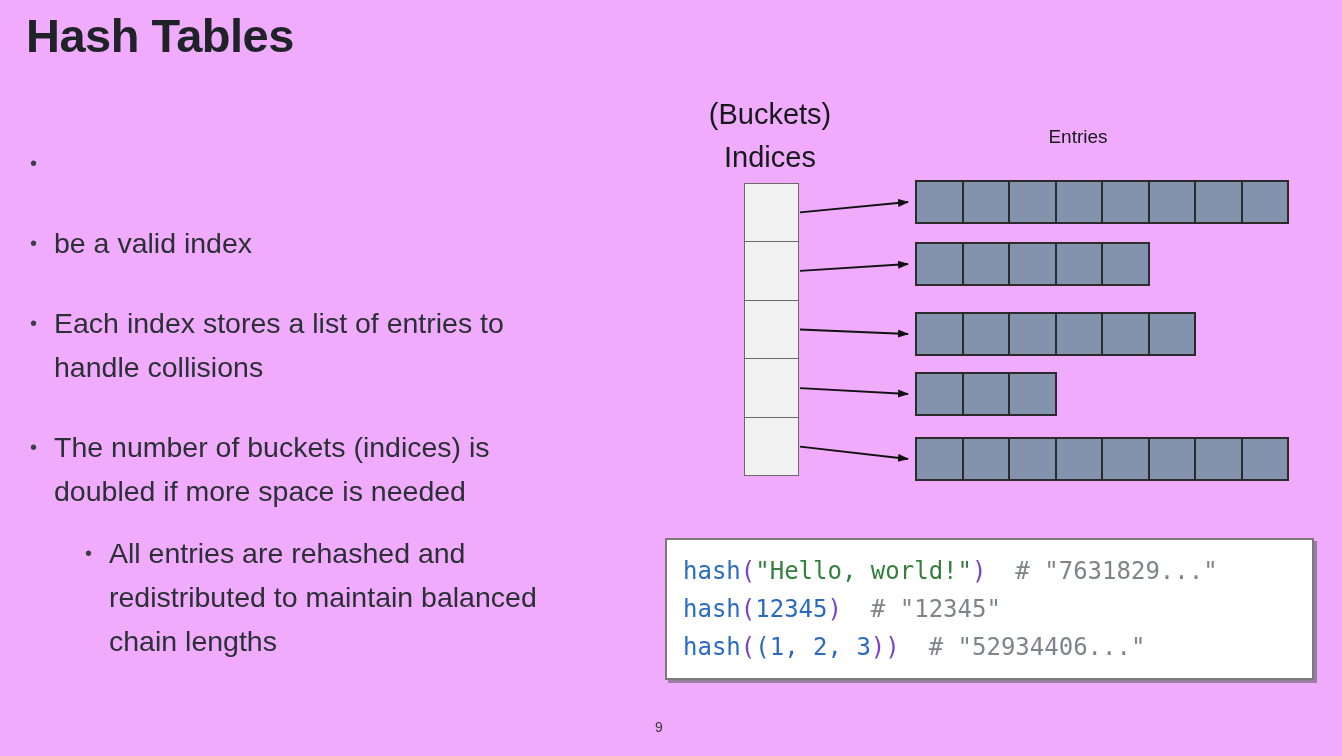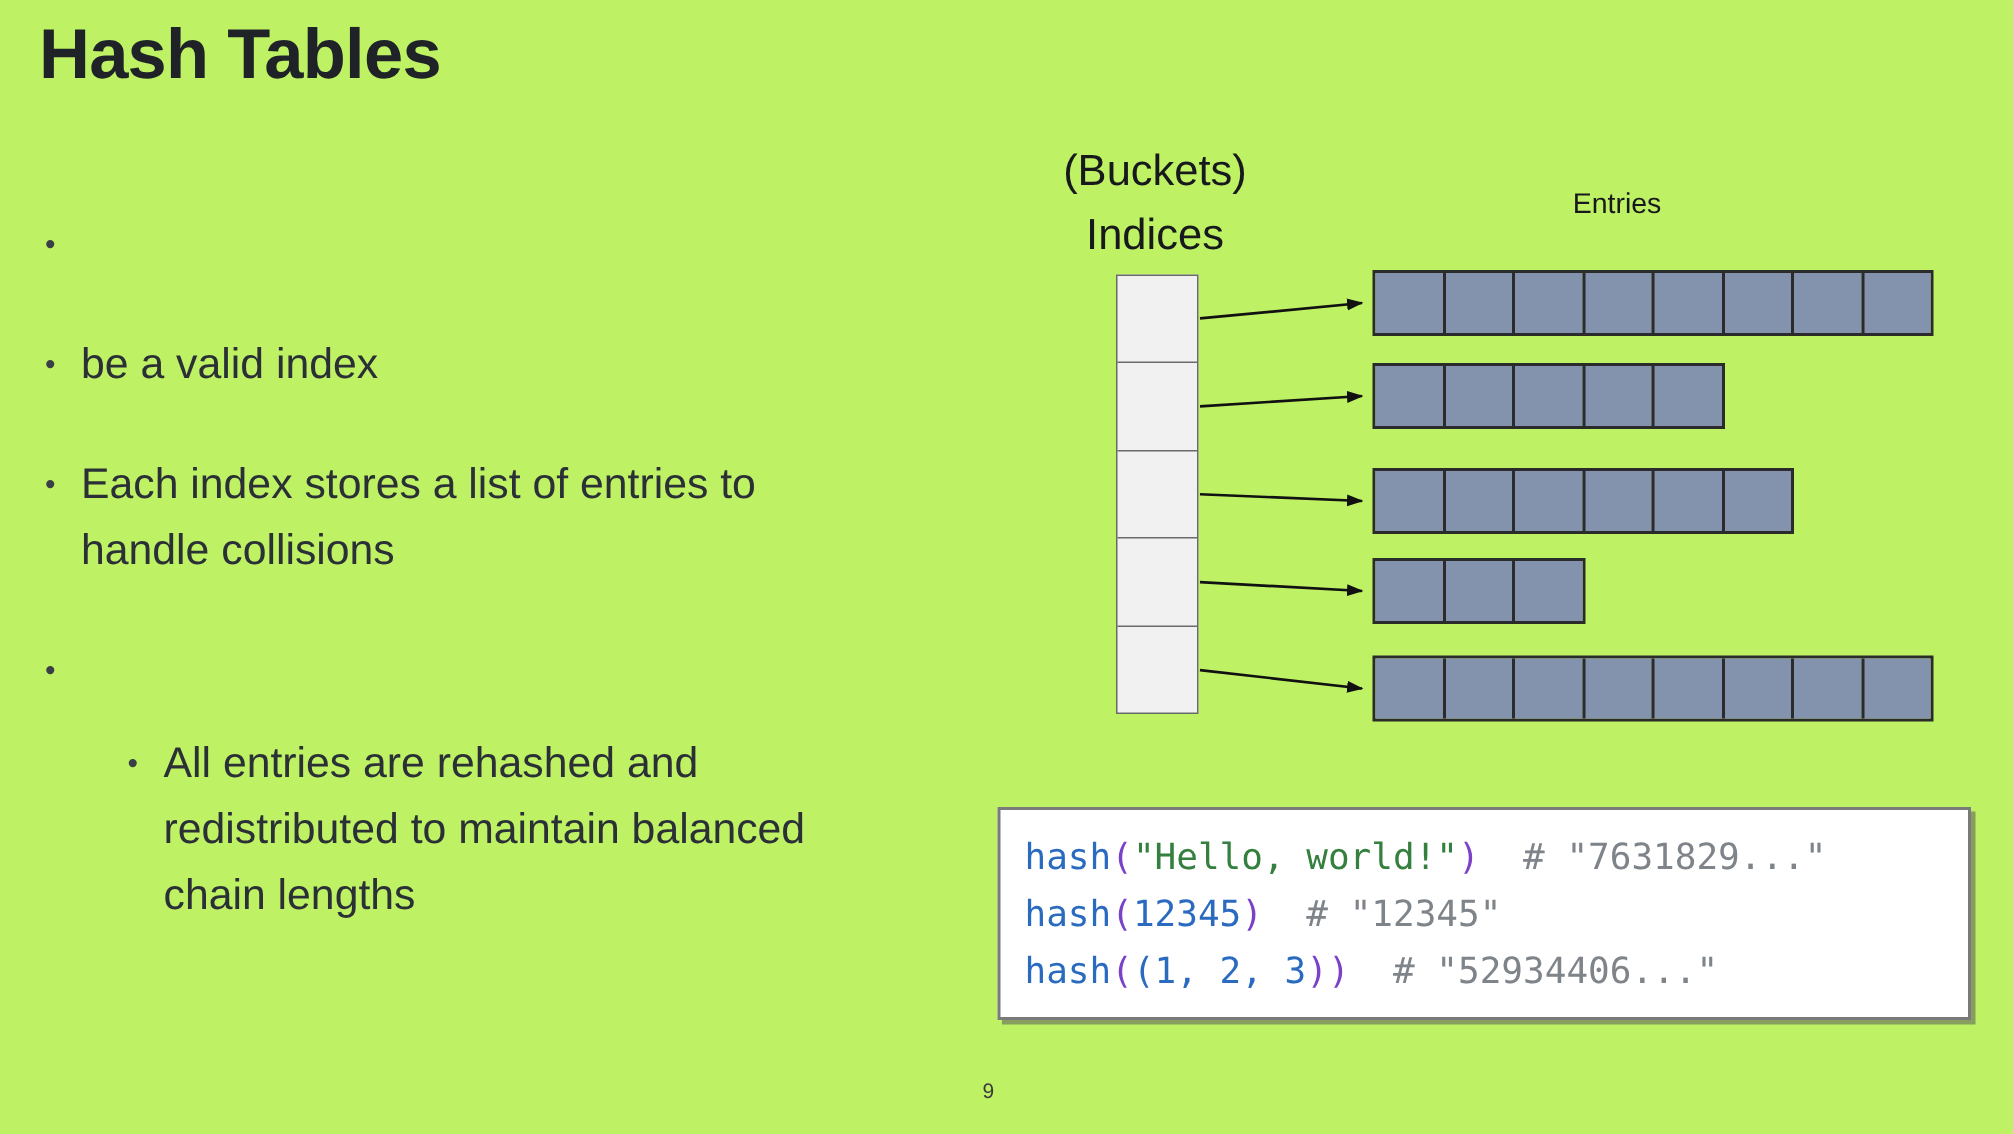--- a/index.html
+++ b/index.html
@@ -1,17 +1,17 @@
 <!DOCTYPE html>
 <html><head>
 <meta charset="utf-8">
 <style>
   html,body{margin:0;padding:0;background:#ffffff;}
   .slide{
-    position:relative;width:1342px;height:756px;background:#bef264;
+    position:relative;width:1342px;height:756px;background:#f0abfc;
     overflow:hidden;font-family:"Liberation Sans",sans-serif;color:#26292e;
   }
   
   .title{
     position:absolute;left:26px;top:8px;font-size:47px;font-weight:700;
     letter-spacing:-0.5px;color:#1f2328;
   }
   
   .bullets{position:absolute;left:30px;top:141px;width:635px;}
   .bullet{display:flex;margin-bottom:36px;}
@@ -89,20 +89,24 @@
       </div>
       <div class="bullet level1">
         <span class="marker">•</span>
         <div class="btext">
           <div>Each index stores a list of entries to</div>
           <div>handle collisions</div>
         </div>
       </div>
       <div class="bullet level1">
         <span class="marker">•</span>
+        <div class="btext">
+          <div>The number of buckets (indices) is</div>
+          <div>doubled if more space is needed</div>
+        </div>
       </div>
       <div class="bullet level2">
         <span class="marker">•</span>
         <div class="btext">
           <div>All entries are rehashed and</div>
           <div>redistributed to maintain balanced</div>
           <div>chain lengths</div>
         </div>
       </div>
     </div>

